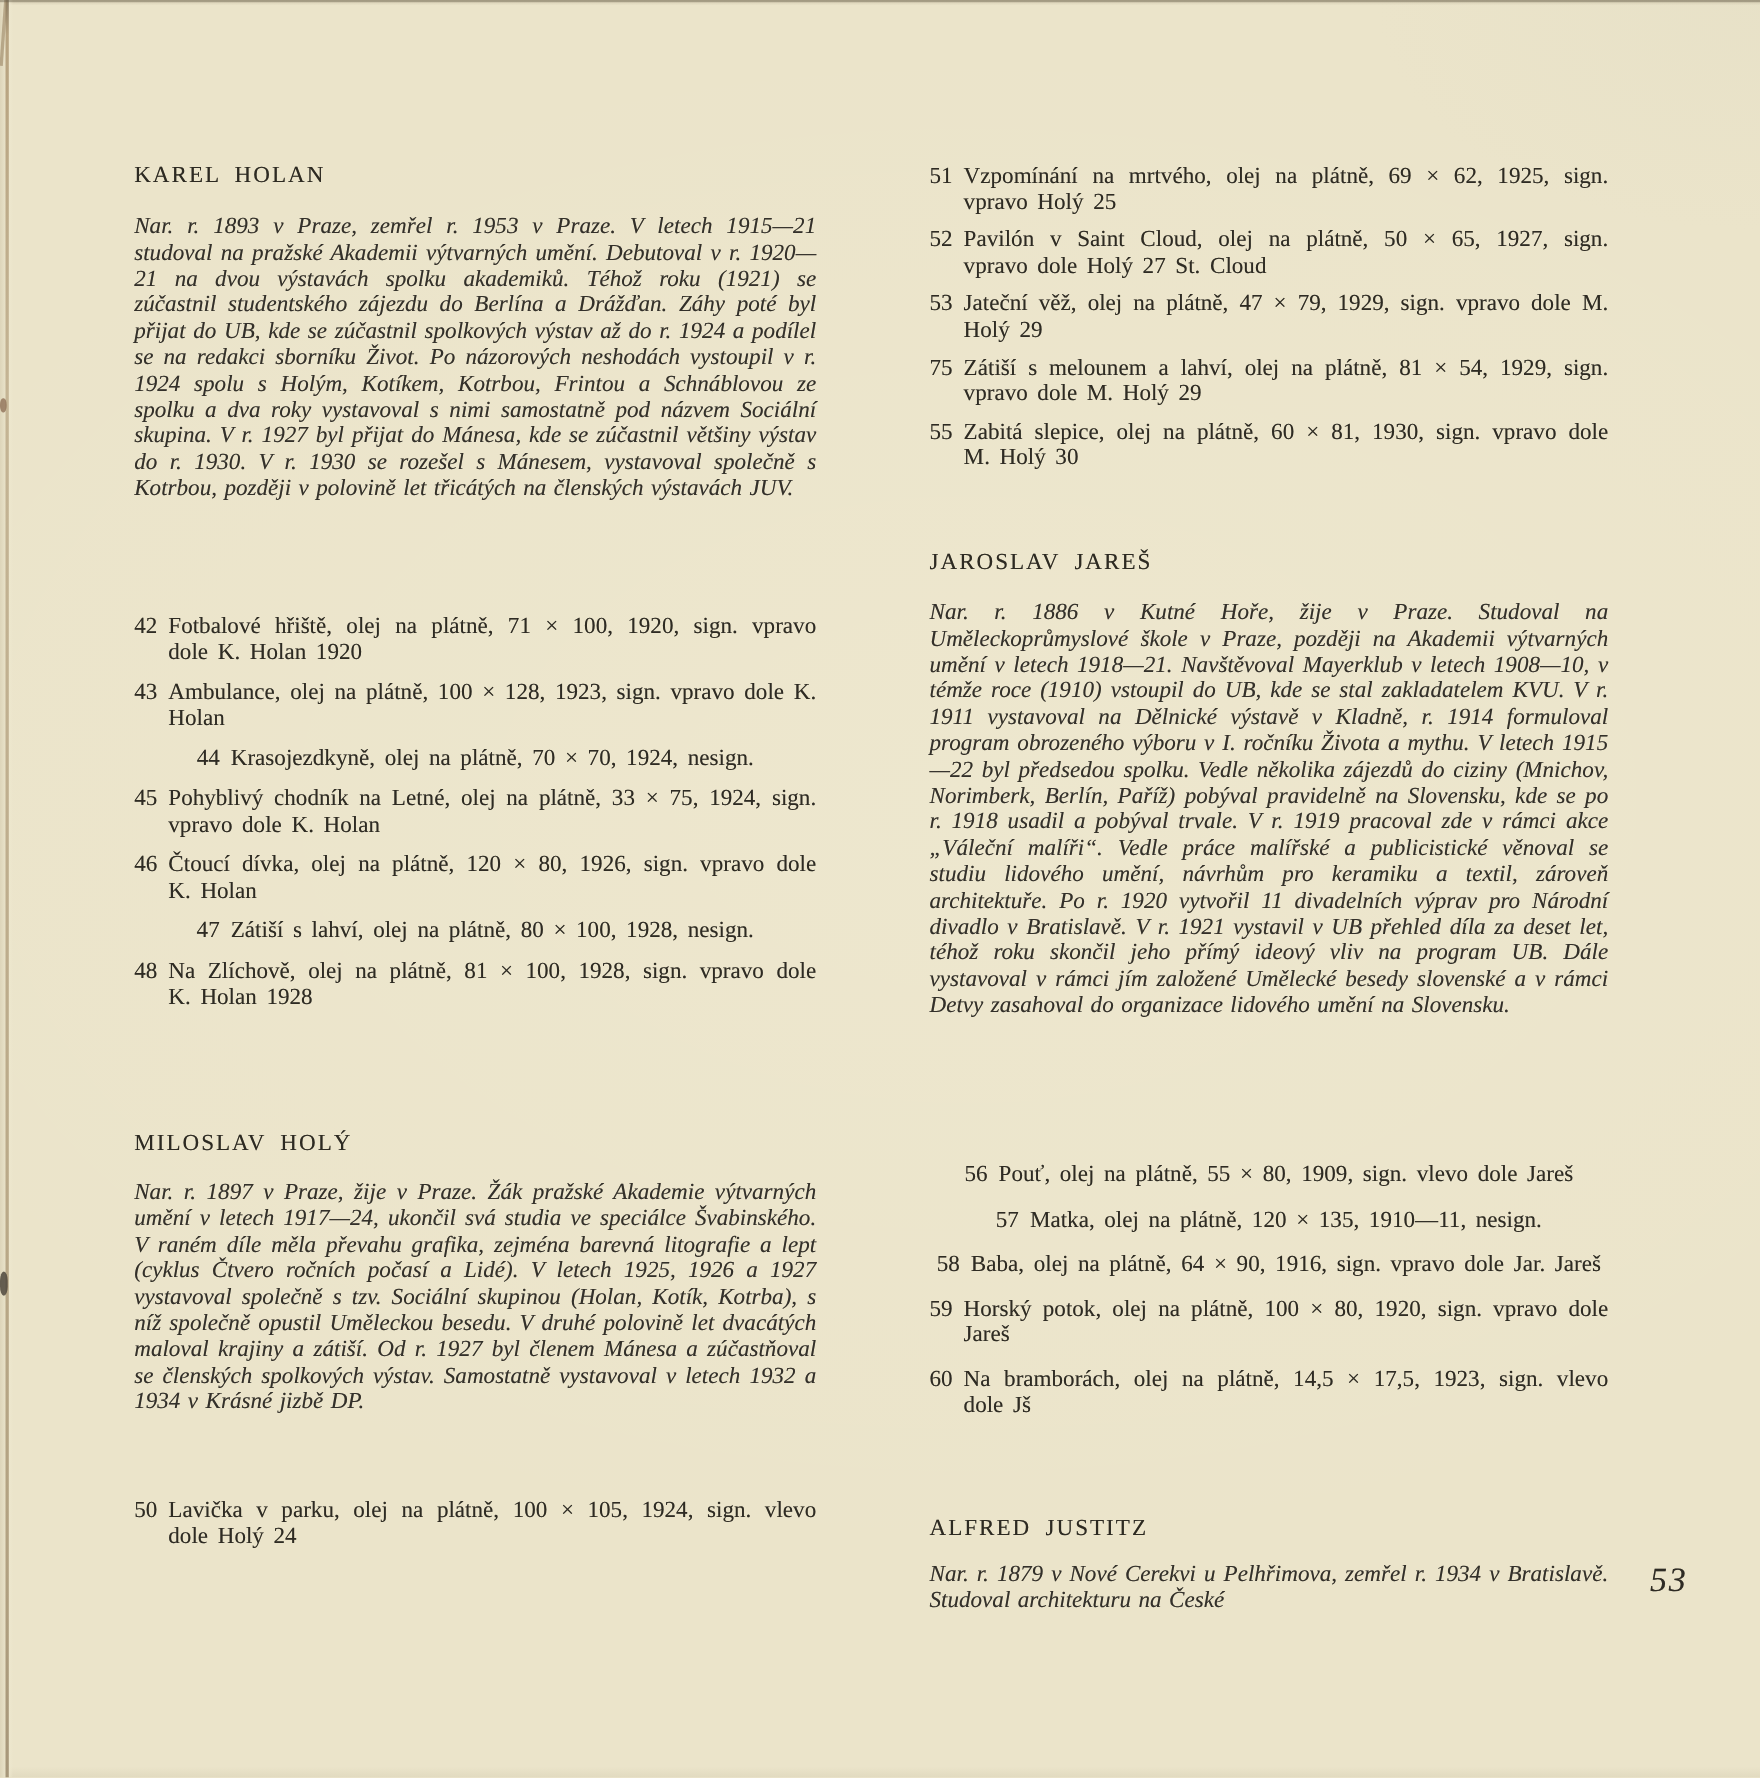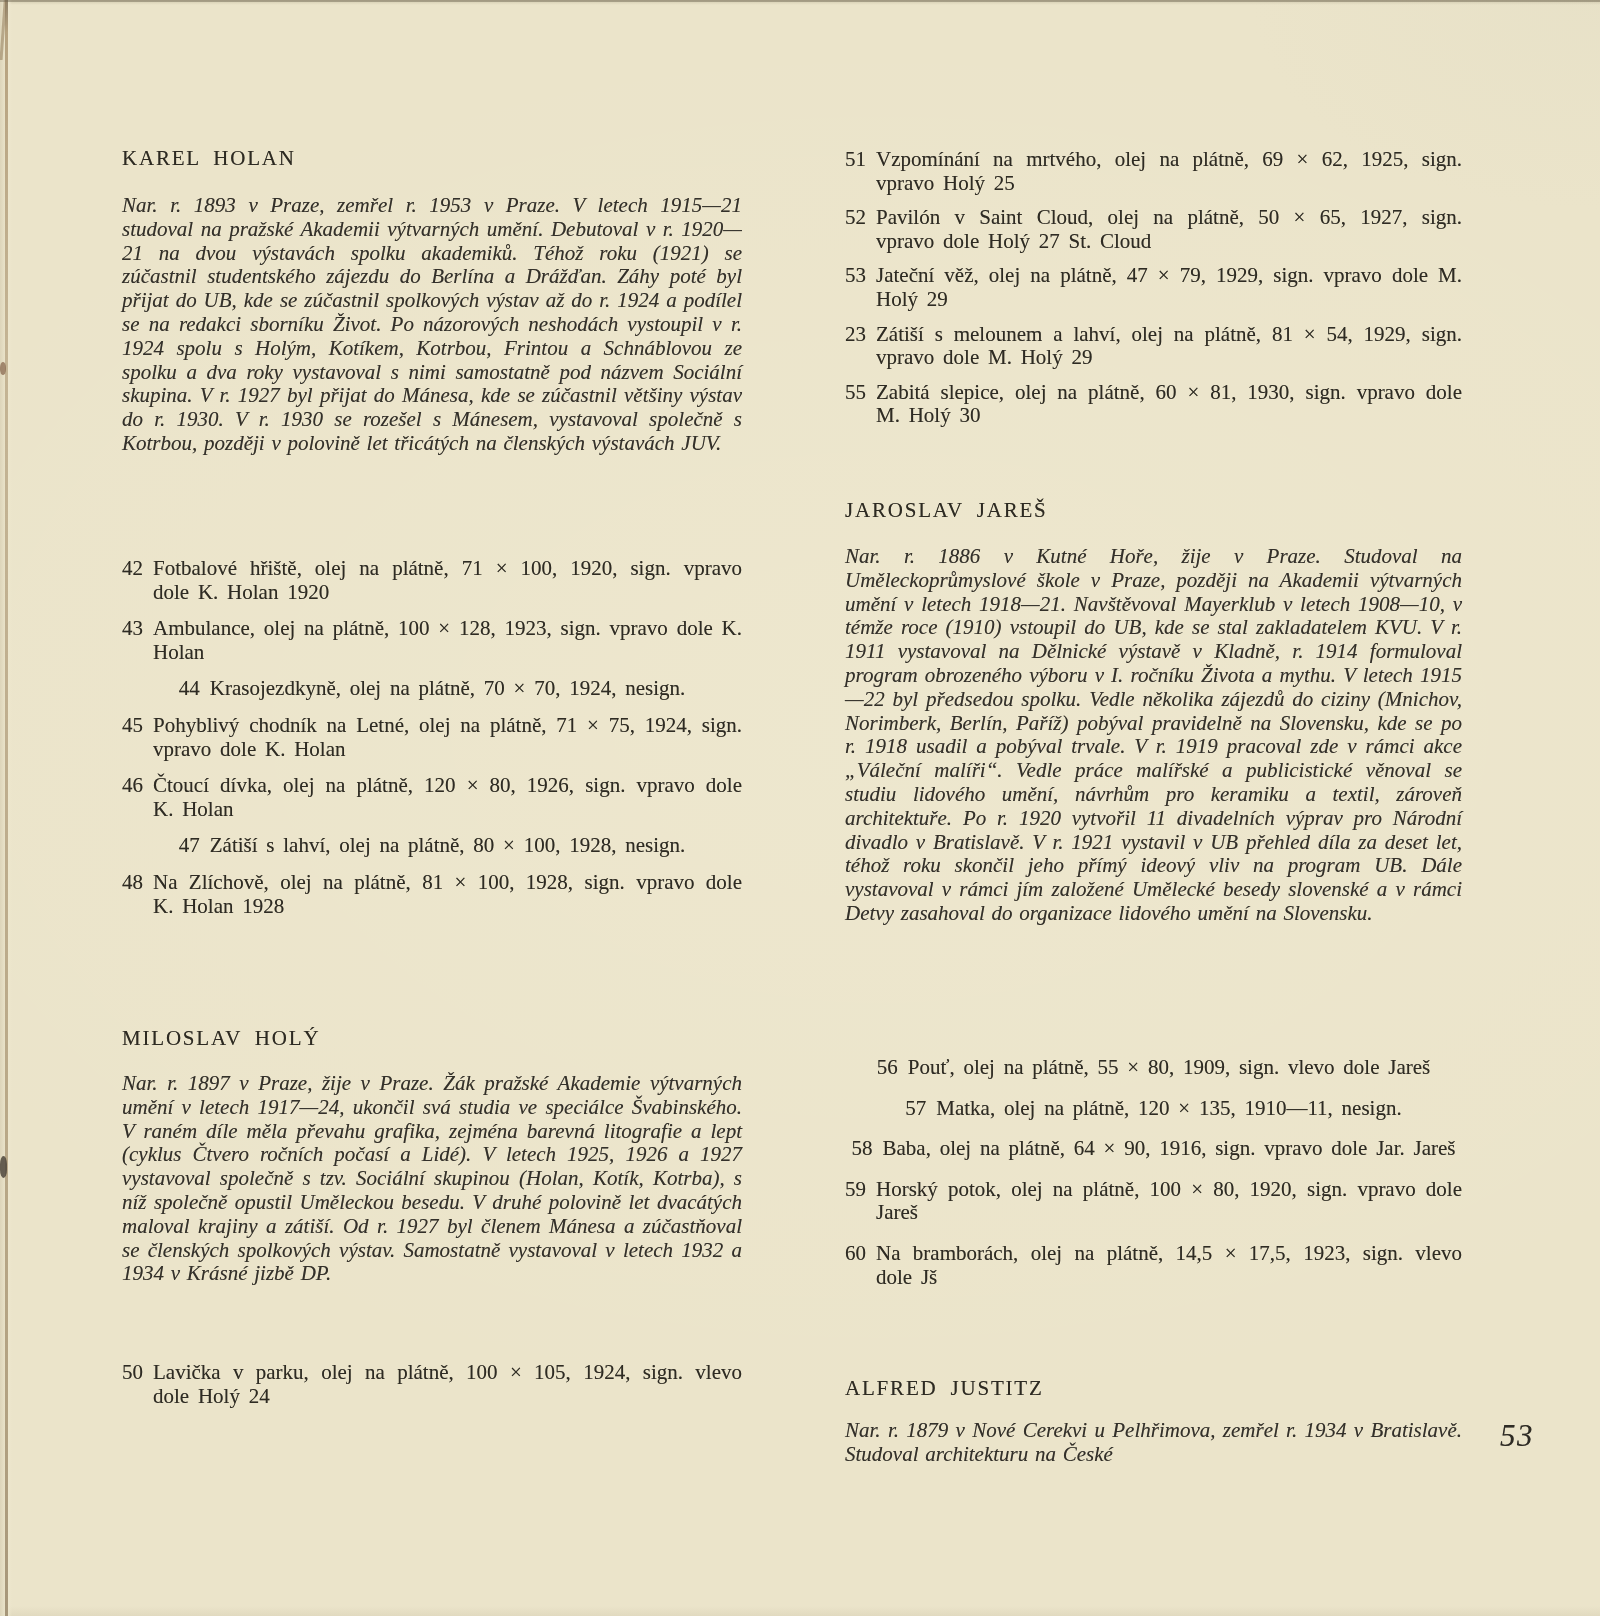--- a/index.html
+++ b/index.html
@@ -128,21 +128,21 @@
     <div class="entry">
       <span class="num">43</span>
       <span class="txt">Ambulance, olej na plátně, 100 × 128, 1923, sign. vpravo dole K. Holan</span>
     </div>
     <div class="entry">
       <span class="num">44</span>
       <span class="txt">Krasojezdkyně, olej na plátně, 70 × 70, 1924, nesign.</span>
     </div>
     <div class="entry">
       <span class="num">45</span>
-      <span class="txt">Pohyblivý chodník na Letné, olej na plátně, 71 × 75, 1924, sign. vpravo dole K. Holan</span>
+      <span class="txt">Pohyblivý chodník na Letné, olej na plátně, 33 × 75, 1924, sign. vpravo dole K. Holan</span>
     </div>
     <div class="entry">
       <span class="num">46</span>
       <span class="txt">Čtoucí dívka, olej na plátně, 120 × 80, 1926, sign. vpravo dole K. Holan</span>
     </div>
     <div class="entry">
       <span class="num">47</span>
       <span class="txt">Zátiší s lahví, olej na plátně, 80 × 100, 1928, nesign.</span>
     </div>
     <div class="entry">
@@ -173,21 +173,21 @@
     </div>
     <div class="entry">
       <span class="num">52</span>
       <span class="txt">Pavilón v Saint Cloud, olej na plátně, 50 × 65, 1927, sign. vpravo dole Holý 27 St. Cloud</span>
     </div>
     <div class="entry">
       <span class="num">53</span>
       <span class="txt">Jateční věž, olej na plátně, 47 × 79, 1929, sign. vpravo dole M. Holý 29</span>
     </div>
     <div class="entry">
-      <span class="num">23</span>
+      <span class="num">75</span>
       <span class="txt">Zátiší s melounem a lahví, olej na plátně, 81 × 54, 1929, sign. vpravo dole M. Holý 29</span>
     </div>
     <div class="entry">
       <span class="num">55</span>
       <span class="txt">Zabitá slepice, olej na plátně, 60 × 81, 1930, sign. vpravo dole M. Holý 30</span>
     </div>
   </div>
 
   <div class="heading pos-jares-h">JAROSLAV JAREŠ</div>
 

